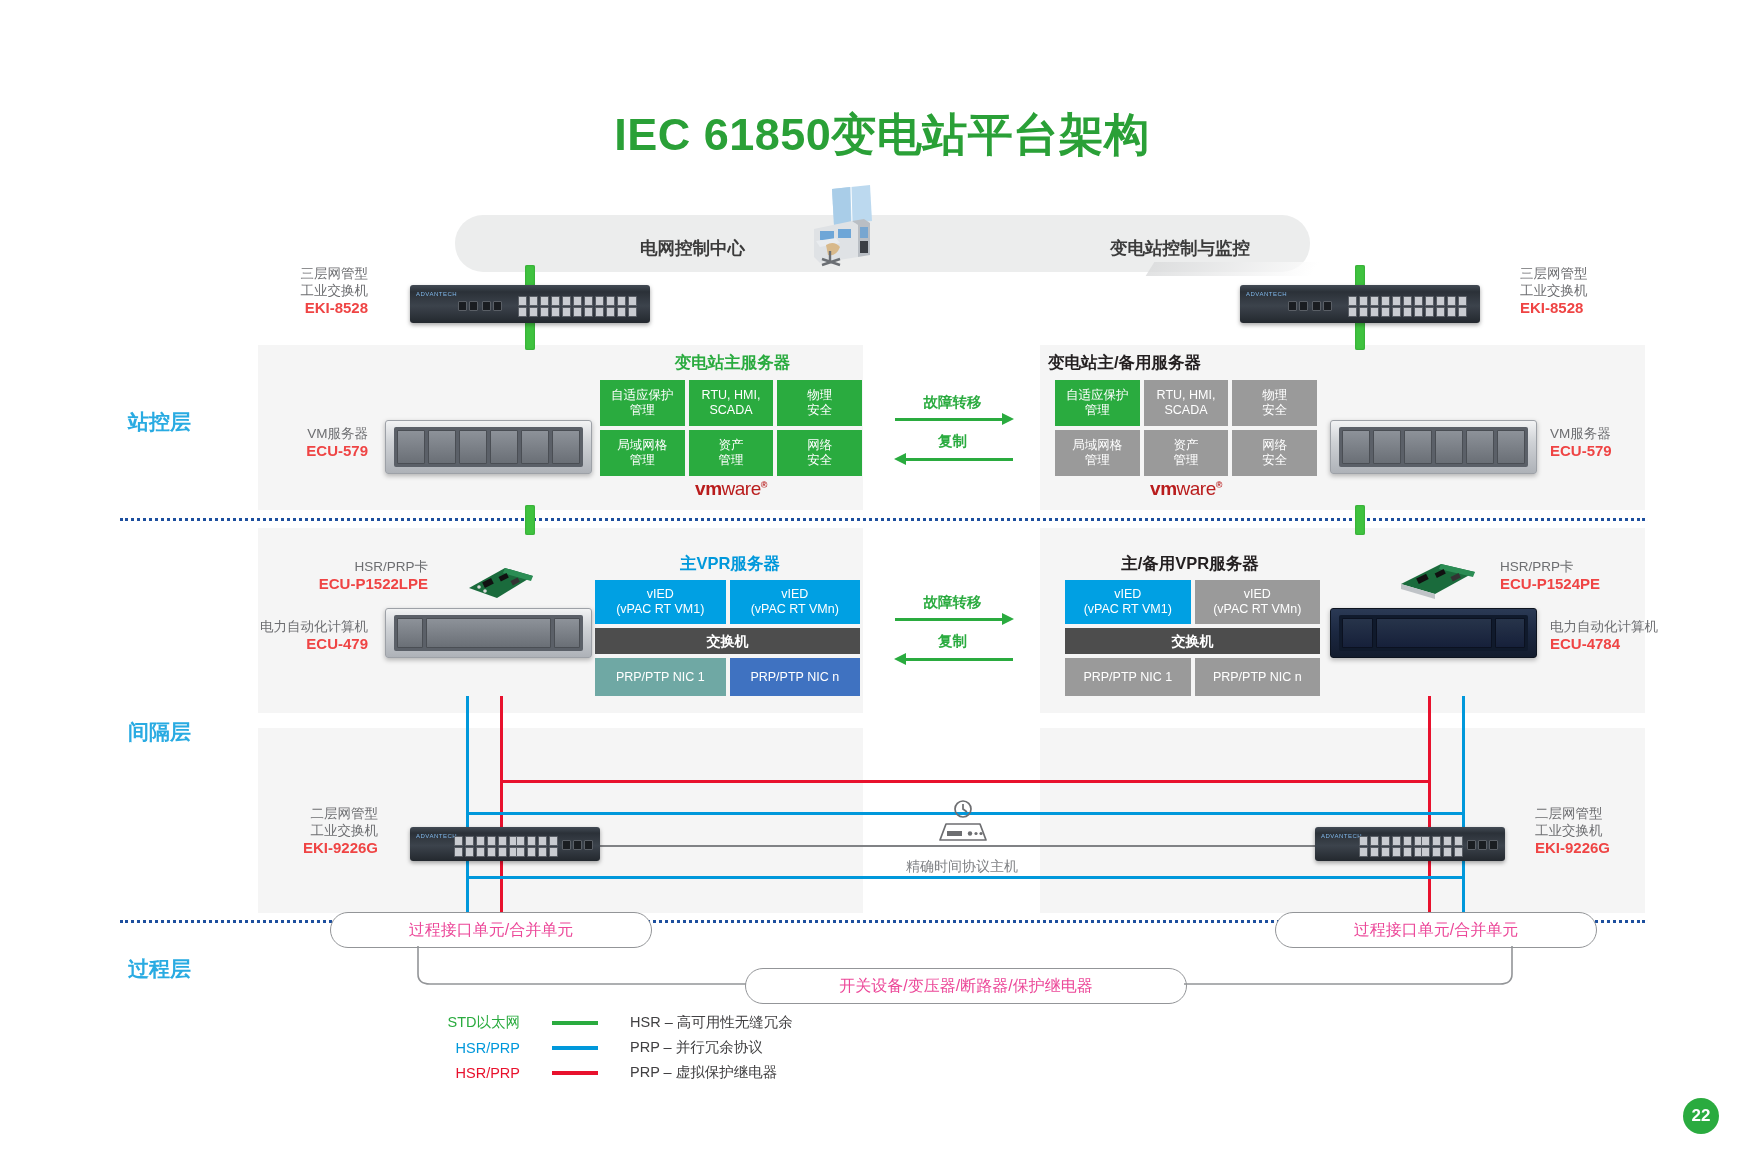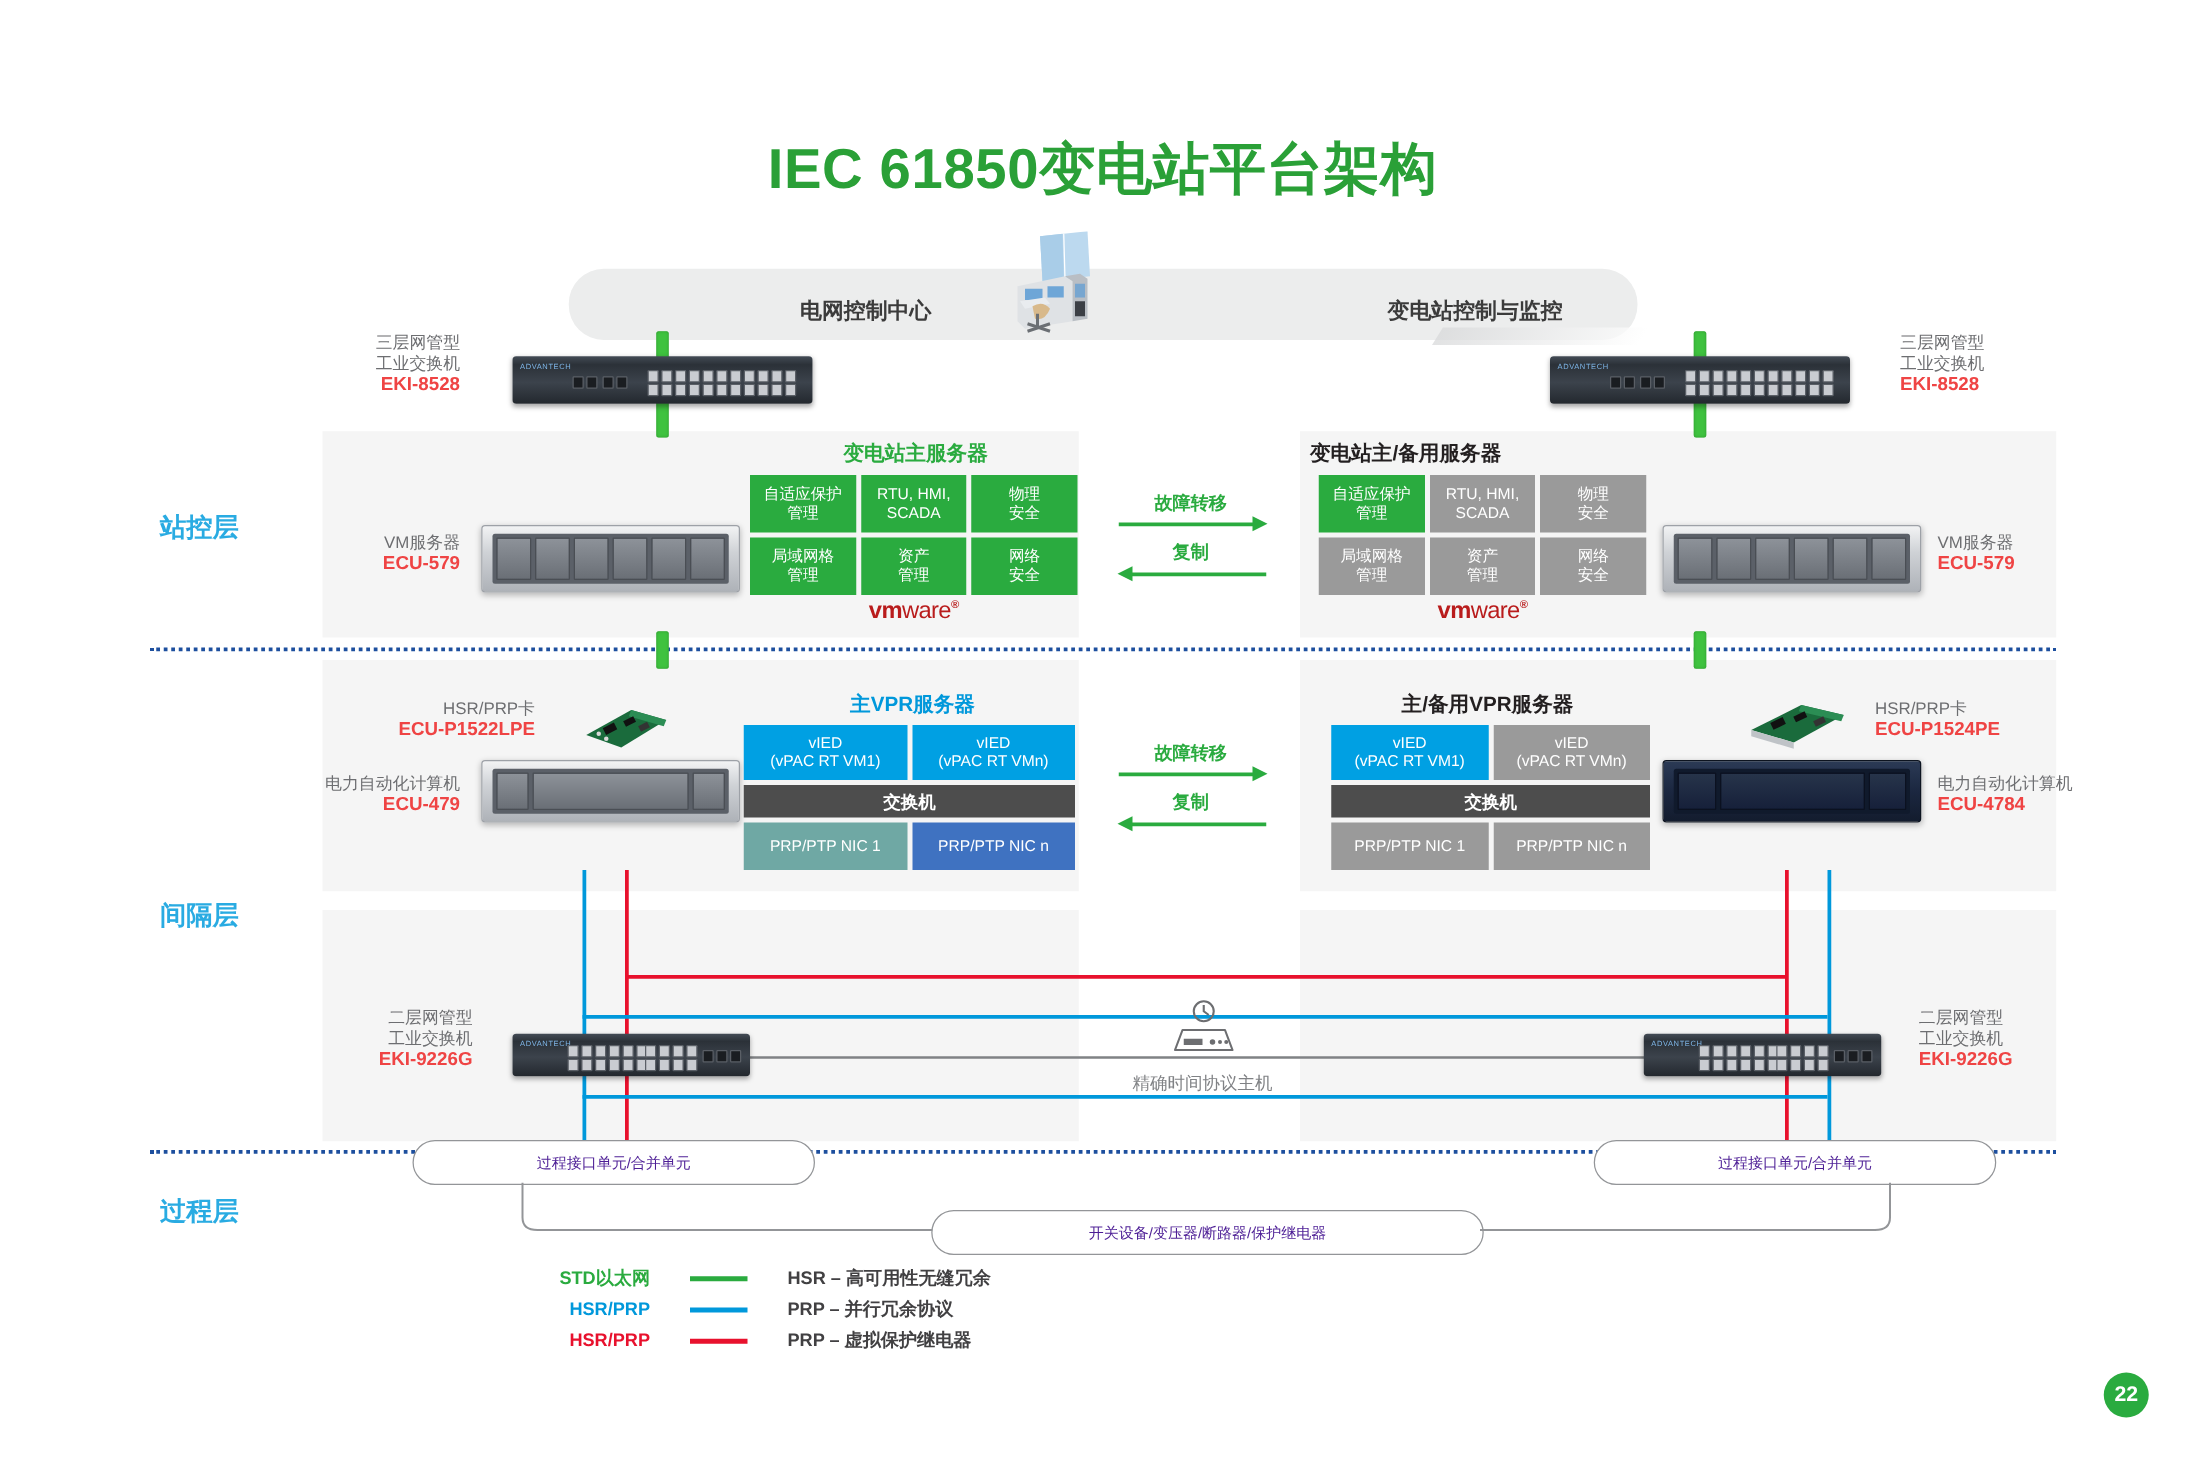--- a/index.html
+++ b/index.html
@@ -70,29 +70,29 @@
   .arrow.r:after{right:-11px;border-left:12px solid #2aab3f;}
   .arrow.l:after{left:-11px;border-right:12px solid #2aab3f;}
   
   .ln{position:absolute;}
   .hblue{background:#0098db;height:3px;}
   .vblue{background:#0098db;width:3px;}
   .hred{background:#e8112d;height:3px;}
   .vred{background:#e8112d;width:3px;}
   .hgray{background:#808285;height:2px;}
   
-  .pill{position:absolute;border:1.6px solid #939598;border-radius:22px;display:flex;align-items:center;justify-content:center;color:#4c1d95;font-size:12px;background:#fff;}
+  .pill{position:absolute;border:1.6px solid #939598;border-radius:22px;display:flex;align-items:center;justify-content:center;color:#ec4899;font-size:16px;background:#fff;}
   
   #ptp{left:930px;top:800px;width:66px;height:46px;}
   .ptp-lbl{position:absolute;font-size:14px;color:#808285;white-space:nowrap;}
   
   .card{position:absolute;}
   
   #legend{left:425px;top:1010px;width:420px;}
-  .lg-row{display:flex;align-items:center;height:25px;font-size:14.5px;font-weight:bold;gap:16px;}
+  .lg-row{display:flex;align-items:center;height:25px;font-size:14.5px;font-weight:normal;gap:16px;}
   .lg-name{width:95px;text-align:right;}
   .lg-line{width:46px;height:4px;margin:0 16px;}
   .lg-desc{color:#414042;white-space:nowrap;text-align:center;}
   
   #page{right:45px;bottom:38px;width:36px;height:36px;border-radius:50%;background:#2aab3f;color:#fff;font-size:17px;font-weight:bold;display:flex;align-items:center;justify-content:center;}
 </style>
 </head>
 <body>
 
 <div class="abs" id="title">IEC 61850变电站平台架构</div>

